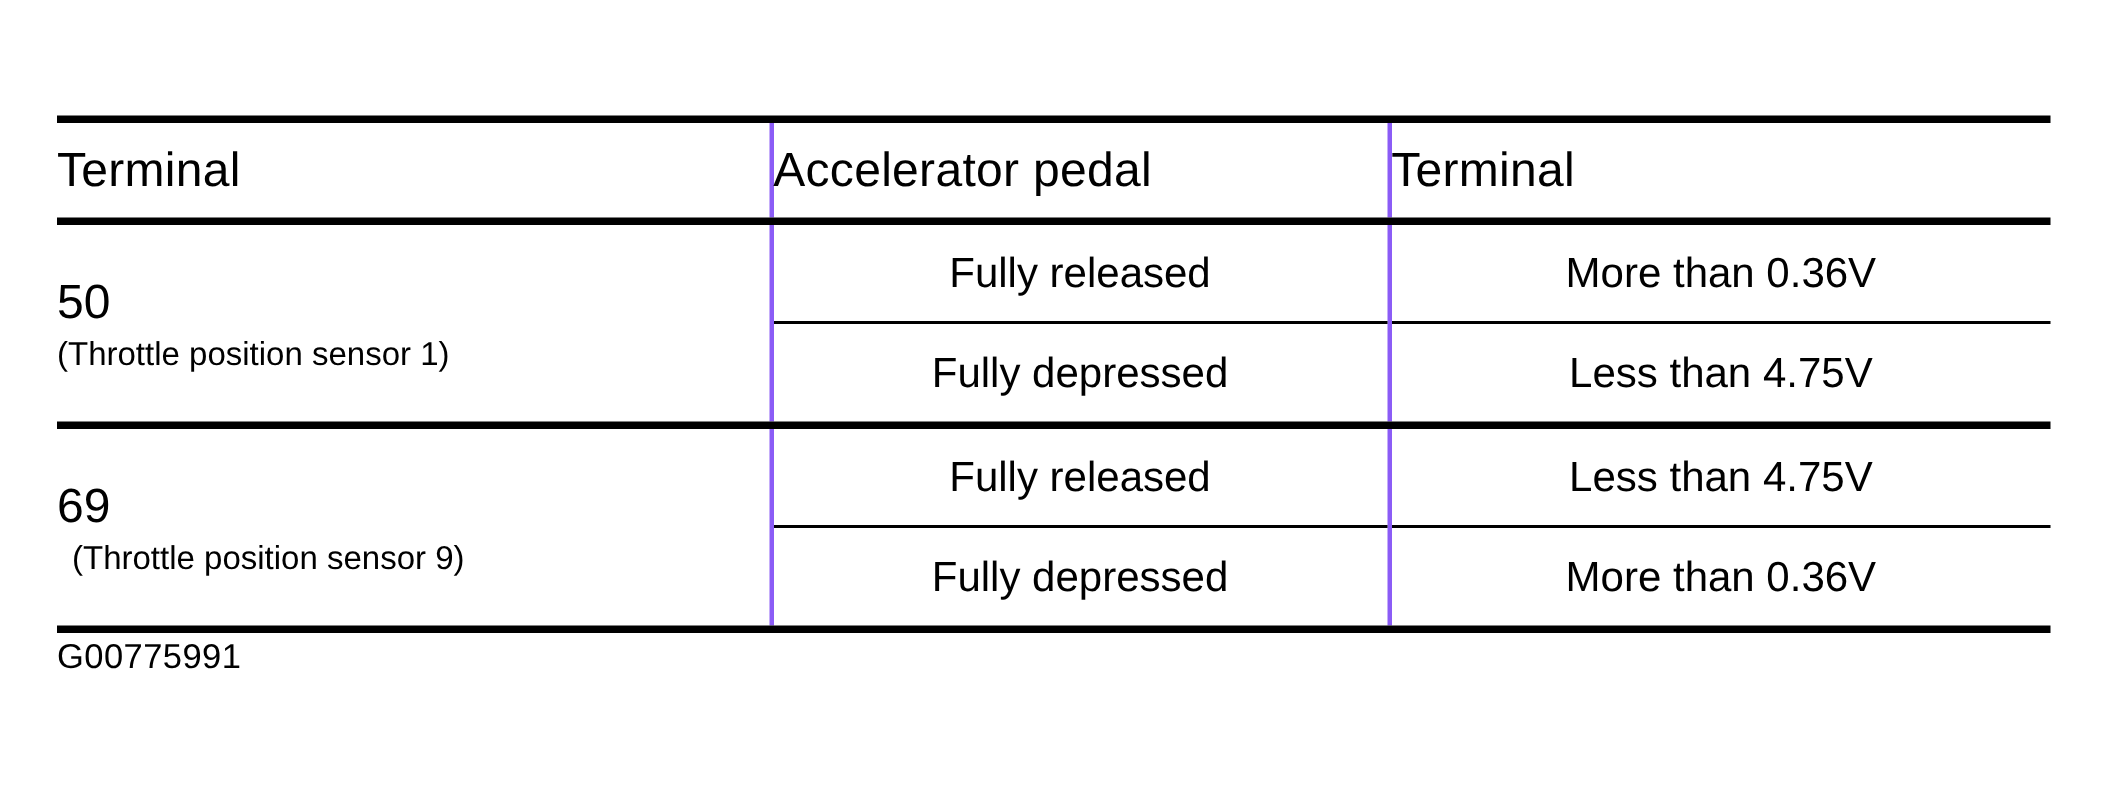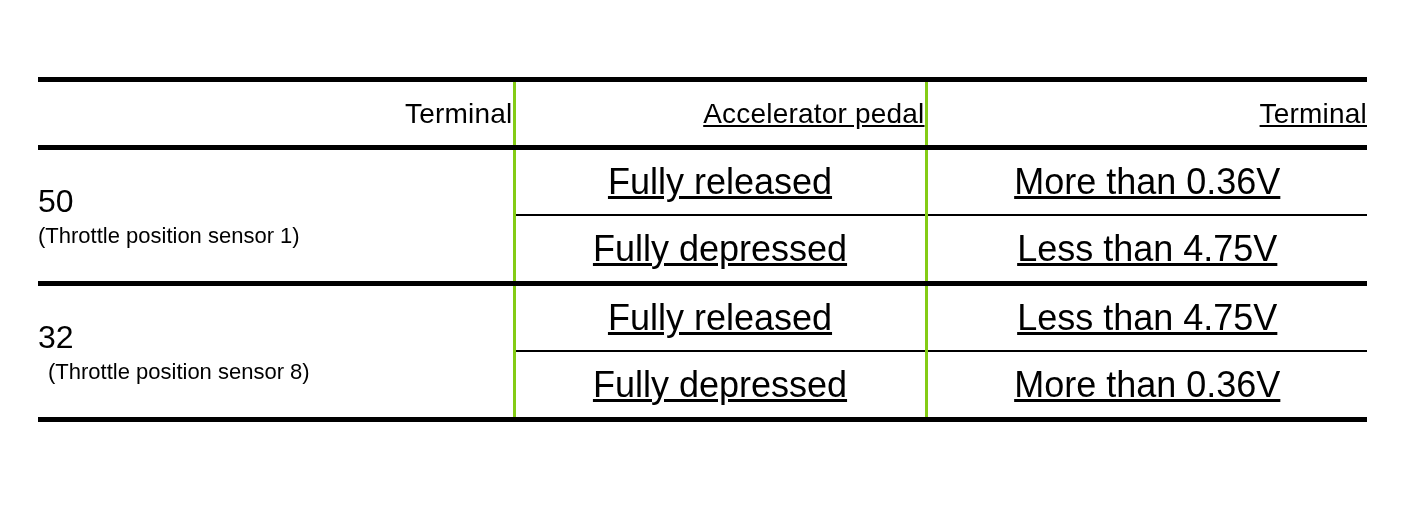--- a/index.html
+++ b/index.html
@@ -48,27 +48,27 @@
   col.c-terminal { width: 476px; }
   col.c-pedal    { width: 412px; }
   col.c-voltage  { width: 441px; }
 
   
   .rule-thick-top    { border-top: 5px solid #000; }
   .rule-thick-bottom { border-bottom: 5px solid #000; }
   .rule-thin-bottom  { border-bottom: 2px solid #000; }
 
   
-  .vdiv-left  { border-left: 3px solid #84cc16; text-decoration: underline; }
+  .vdiv-left  { border-left: 3px solid #8b5cf6; }
 
   
   .hdr-cell {
     height: 63px;
-    text-align: right;
-    font-size: 28px;
+    text-align: left;
+    font-size: 32px;
     letter-spacing: 0.2px;
     line-height: 63px;
     white-space: nowrap;
   }
 
   
   .term-cell {
     height: 129px;
     text-align: left;
     font-size: 29px;
@@ -85,21 +85,21 @@
     font-size: 22px;
   }
   .term-desc.indent {
     padding-left: 10px;
   }
 
   
   .data-cell {
     height: 64px;
     text-align: center;
-    font-size: 36px;
+    font-size: 28px;
     line-height: 64px;
     white-space: nowrap;
   }
   .data-cell.taller { height: 65px; text-align: center; }
 
   
   .fig-caption {
     position: absolute;
     left: 38px;
     top: 424px;
@@ -135,28 +135,29 @@
         <td class="data-cell rule-thin-bottom vdiv-left">Fully released</td>
         <td class="data-cell rule-thin-bottom vdiv-left">More than 0.36V</td>
       </tr>
       <tr>
         <td class="data-cell taller rule-thick-bottom vdiv-left">Fully depressed</td>
         <td class="data-cell taller rule-thick-bottom vdiv-left">Less than 4.75V</td>
       </tr>
 
       <tr>
         <td class="term-cell rule-thick-bottom" rowspan="2">
-          <span class="term-num">32</span>
-          <span class="term-desc indent">(Throttle position sensor 8)</span>
+          <span class="term-num">69</span>
+          <span class="term-desc indent">(Throttle position sensor 9)</span>
         </td>
         <td class="data-cell rule-thin-bottom vdiv-left">Fully released</td>
         <td class="data-cell rule-thin-bottom vdiv-left">Less than 4.75V</td>
       </tr>
       <tr>
         <td class="data-cell taller rule-thick-bottom vdiv-left">Fully depressed</td>
         <td class="data-cell taller rule-thick-bottom vdiv-left">More than 0.36V</td>
       </tr>
 
     </tbody>
   </table>
 
+  <div class="fig-caption">G00775991</div>
 
 </div>
 
 </body></html>

